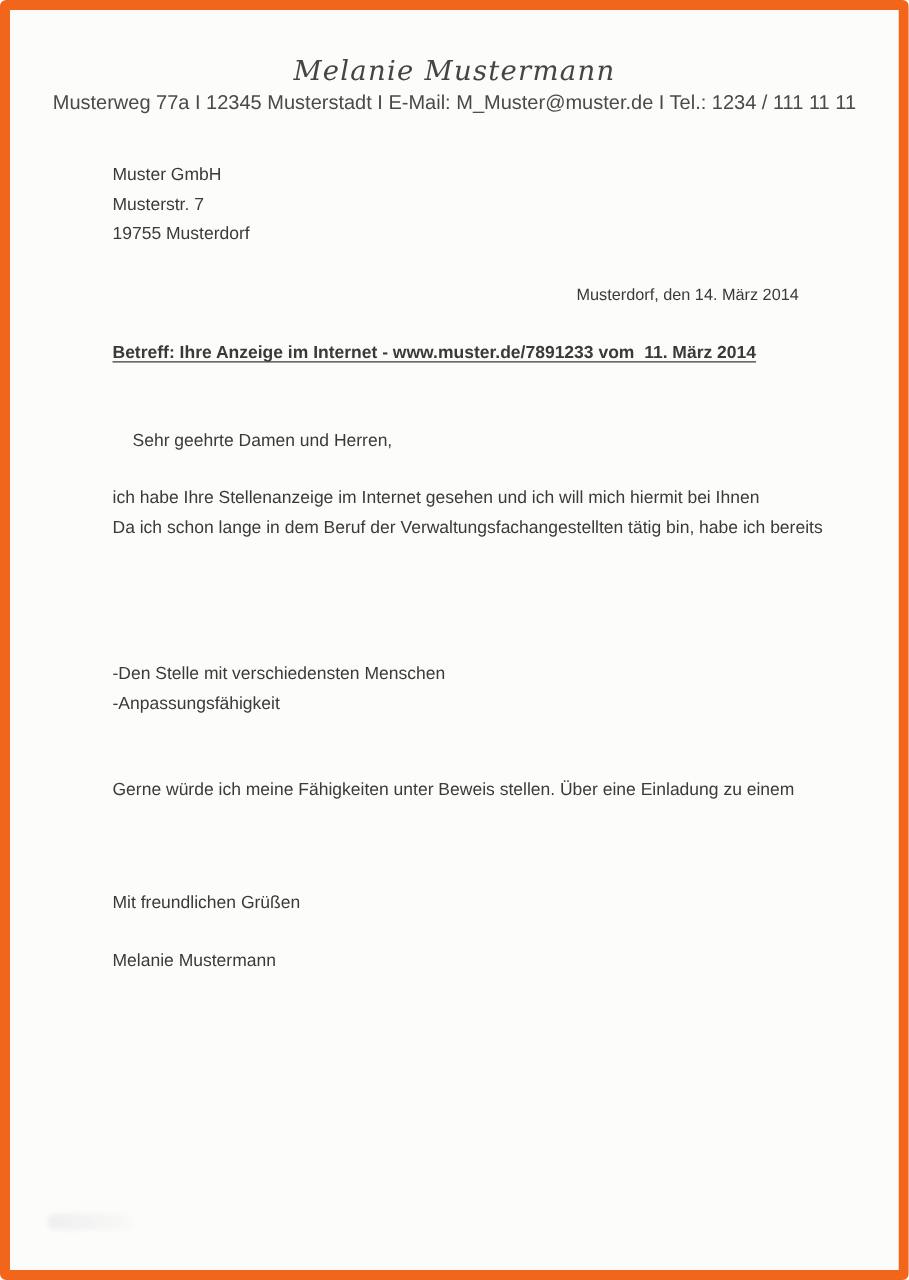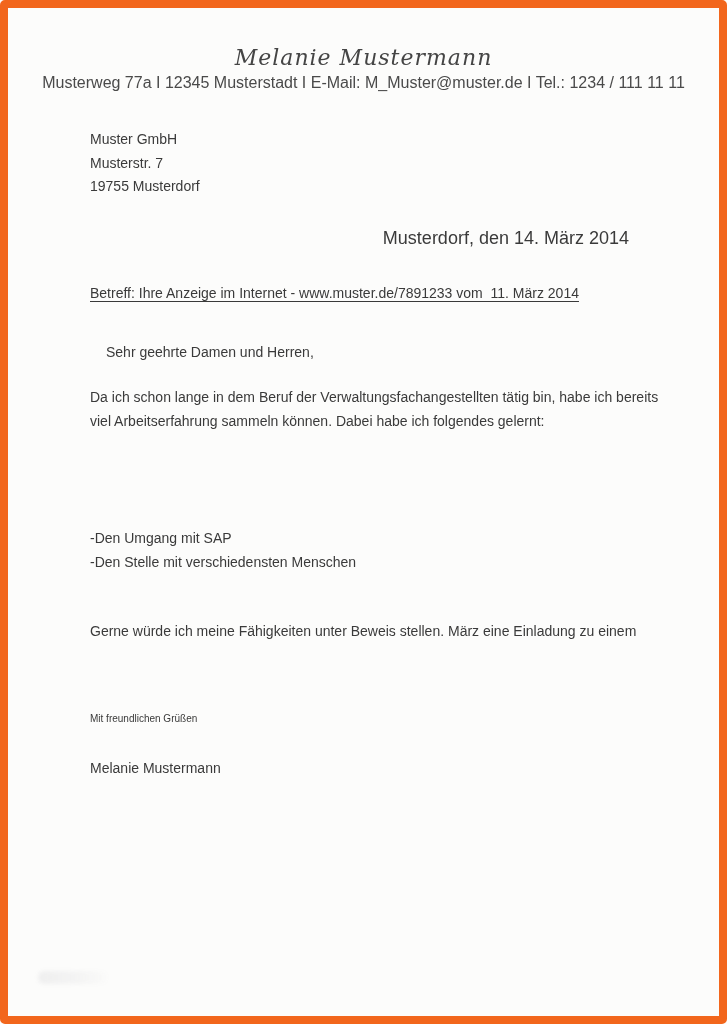--- a/index.html
+++ b/index.html
@@ -34,43 +34,43 @@
   }
   .contact-line{
     top:74px;left:0;right:0;text-align:center;
     font-size:16px;color:var(--ink-soft);
   }
   .recipient{
     top:113px;left:90px;
     font-size:14px;line-height:23.5px;margin-top:15px;
   }
   .date-line{
-    top:228px;right:98px;text-align:right;
-    font-size:18px;
+    top:228px;right:88px;text-align:right;
+    font-size:13px;
   }
   .subject{
-    top:285px;left:90px;
-    font-size:14px;font-weight:normal;
+    top:273px;left:90px;
+    font-size:14px;font-weight:bold;
     text-decoration:underline;
     text-underline-offset:3px;
     white-space:pre;
   }
   .salutation{
     top:344px;left:106px;
     font-size:14px;
   }
   .paragraph{
     left:90px;width:570px;
     font-size:14px;line-height:23.5px;
   }
   .p1{top:386px;}
   .skills{top:527px;}
   .p2{top:620px;}
   .closing{
-    top:713px;left:90px;font-size:10px;
+    top:713px;left:90px;font-size:14px;
   }
   .signature{
     top:760px;left:90px;font-size:14px;
   }
   .watermark{
     top:971px;left:38px;width:70px;height:13px;
     background:linear-gradient(90deg, rgba(120,120,130,0.18), rgba(120,120,130,0.10) 60%, rgba(120,120,130,0.02));
     border-radius:6px;
     filter:blur(2px);
     opacity:0.55;
@@ -91,30 +91,30 @@
   <div>19755 Musterdorf</div>
 </div>
 
 <div class="abs date-line">Musterdorf, den 14. März 2014</div>
 
 <div class="abs subject">Betreff: Ihre Anzeige im Internet - www.muster.de/7891233 vom  11. März 2014</div>
 
 <div class="abs salutation">Sehr geehrte Damen und Herren,</div>
 
 <div class="abs paragraph p1">
+  <div>ich habe Ihre Stellenanzeige im Internet gesehen und ich will mich hiermit bei Ihnen</div>
   <div>Da ich schon lange in dem Beruf der Verwaltungsfachangestellten tätig bin, habe ich bereits</div>
-  <div>viel Arbeitserfahrung sammeln können. Dabei habe ich folgendes gelernt:</div>
 </div>
 
 <div class="abs paragraph skills">
-  <div>-Den Umgang mit SAP</div>
   <div>-Den Stelle mit verschiedensten Menschen</div>
+  <div>-Anpassungsfähigkeit</div>
 </div>
 
 <div class="abs paragraph p2">
-  <div>Gerne würde ich meine Fähigkeiten unter Beweis stellen. März eine Einladung zu einem</div>
+  <div>Gerne würde ich meine Fähigkeiten unter Beweis stellen. Über eine Einladung zu einem</div>
 </div>
 
 <div class="abs closing">Mit freundlichen Grüßen</div>
 
 <div class="abs signature">Melanie Mustermann</div>
 
 <div class="abs watermark"></div>
 
 </body></html>

